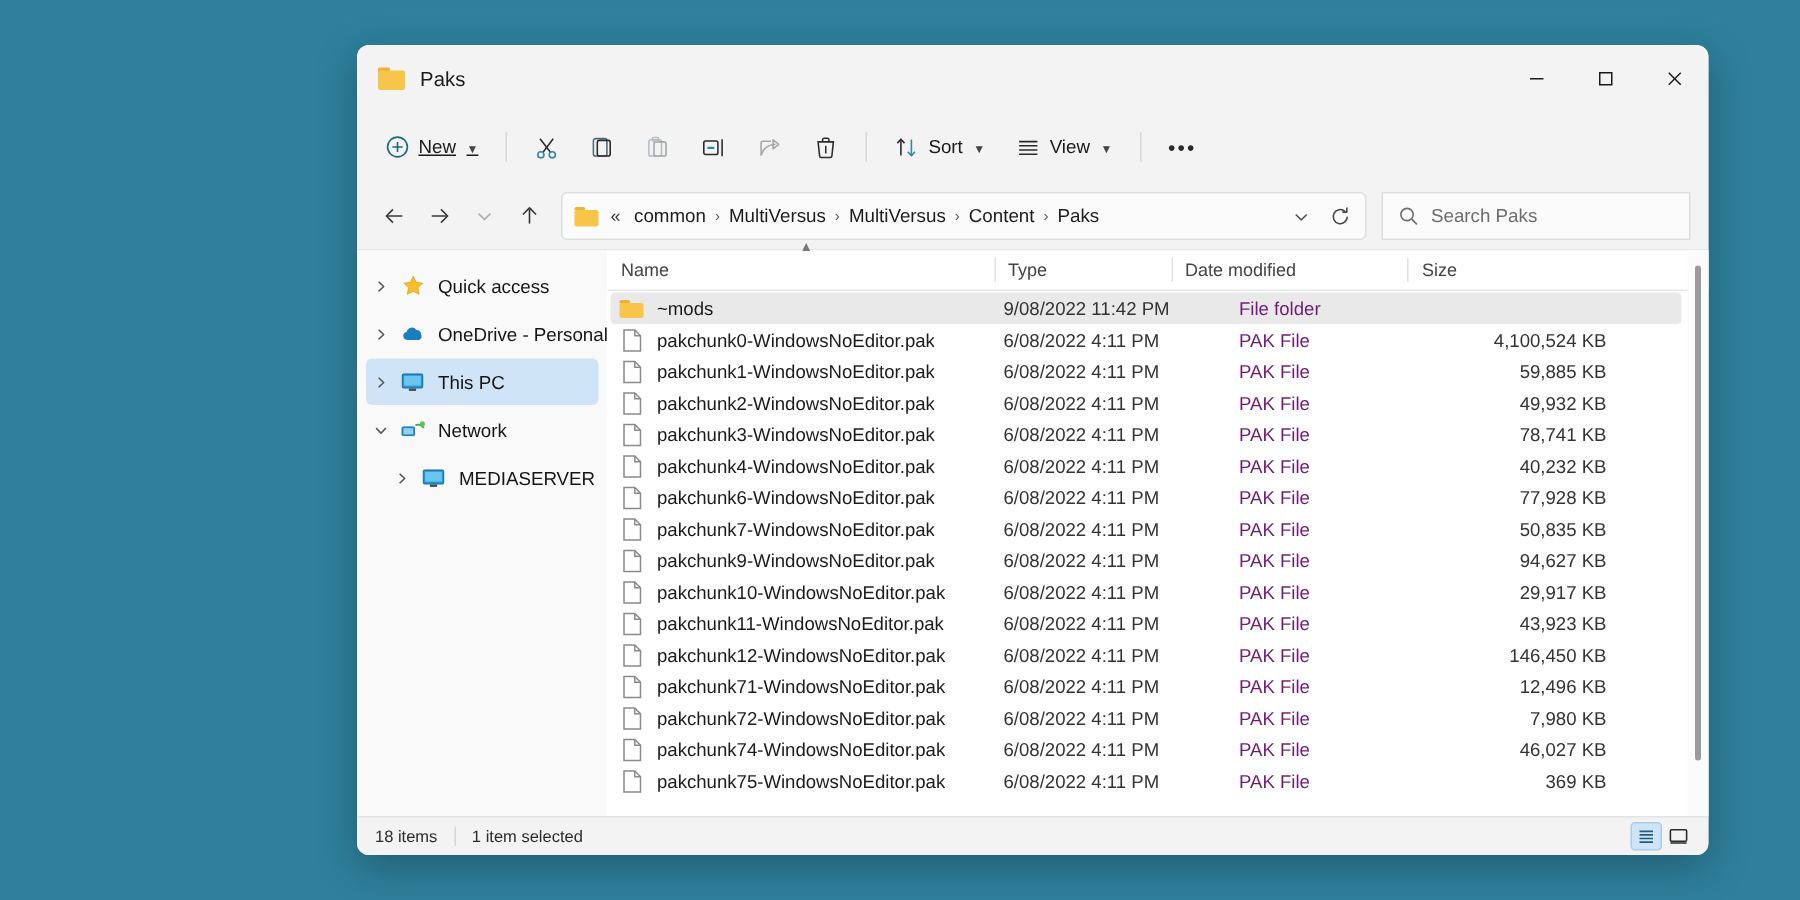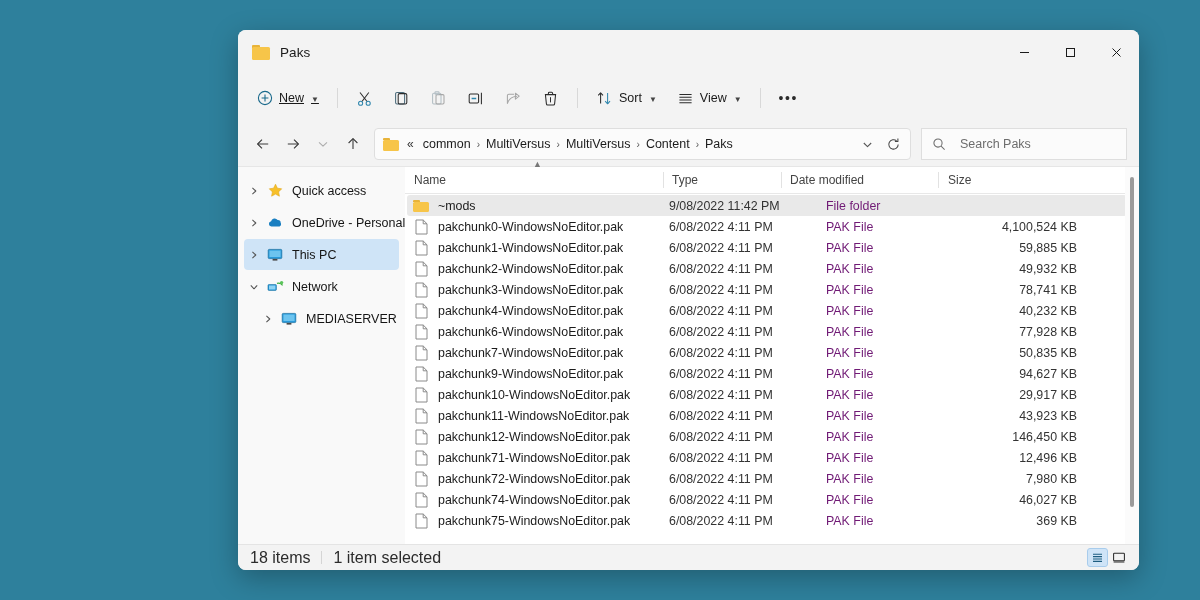--- a/index.html
+++ b/index.html
@@ -131,21 +131,21 @@
     border-radius: 4px; color: #444; cursor: default;
   }
   .searchbox {
     width: 206px; height: 32px; flex: 0 0 206px;
     background: #fbfbfb;
     border: 1px solid #dedede;
     border-radius: 0;
     display: flex; align-items: center;
     padding: 0 10px;
     margin-left: 10px;
-    gap: 14px;
+    gap: 8px;
   }
   .search-ph { font-size: 12.5px; color: #6d6d6d; }
 
   
   .content {
     flex: 1 1 auto;
     display: flex;
     background: #ffffff;
     border-top: 1px solid #e6e6e6;
     min-height: 0;
@@ -222,21 +222,21 @@
     overflow: hidden;
     padding-top: 1px;
   }
   .row {
     height: 21px;
     display: flex; align-items: center;
     font-size: 12.4px;
     color: #1b1b1b;
     cursor: default;
     border-radius: 3px;
-    margin: 0 12px 0 2px;
+    margin: 0 18px 0 2px;
   }
   .row.selected { background: #e9e9e9; }
   .cell-name {
     flex: 0 0 262px;
     display: flex; align-items: center;
     padding-left: 5px;
     min-width: 0;
   }
   .cell-name .nm { white-space: nowrap; overflow: hidden; text-overflow: ellipsis; }
   .cell-date { flex: 0 0 157px; color: #333; }
@@ -267,21 +267,21 @@
 
   
   .statusbar {
     height: 26px; flex: 0 0 26px;
     display: flex; align-items: center;
     background: #f3f3f3;
     border-top: 1px solid #e4e4e4;
     padding-left: 12px;
     position: relative;
   }
-  .status-text { font-size: 16px; color: #2b2b2b; }
+  .status-text { font-size: 11px; color: #2b2b2b; }
   .status-sep { width: 1px; height: 13px; background: #d5d5d5; margin: 0 11px; }
   .viewtoggles {
     position: absolute; right: 10px; top: 0; bottom: 0;
     display: flex; align-items: center; gap: 0px;
   }
   .vt {
     width: 21px; height: 19px;
     display: flex; align-items: center; justify-content: center;
     border: 1px solid transparent;
     border-radius: 3px; cursor: default;

